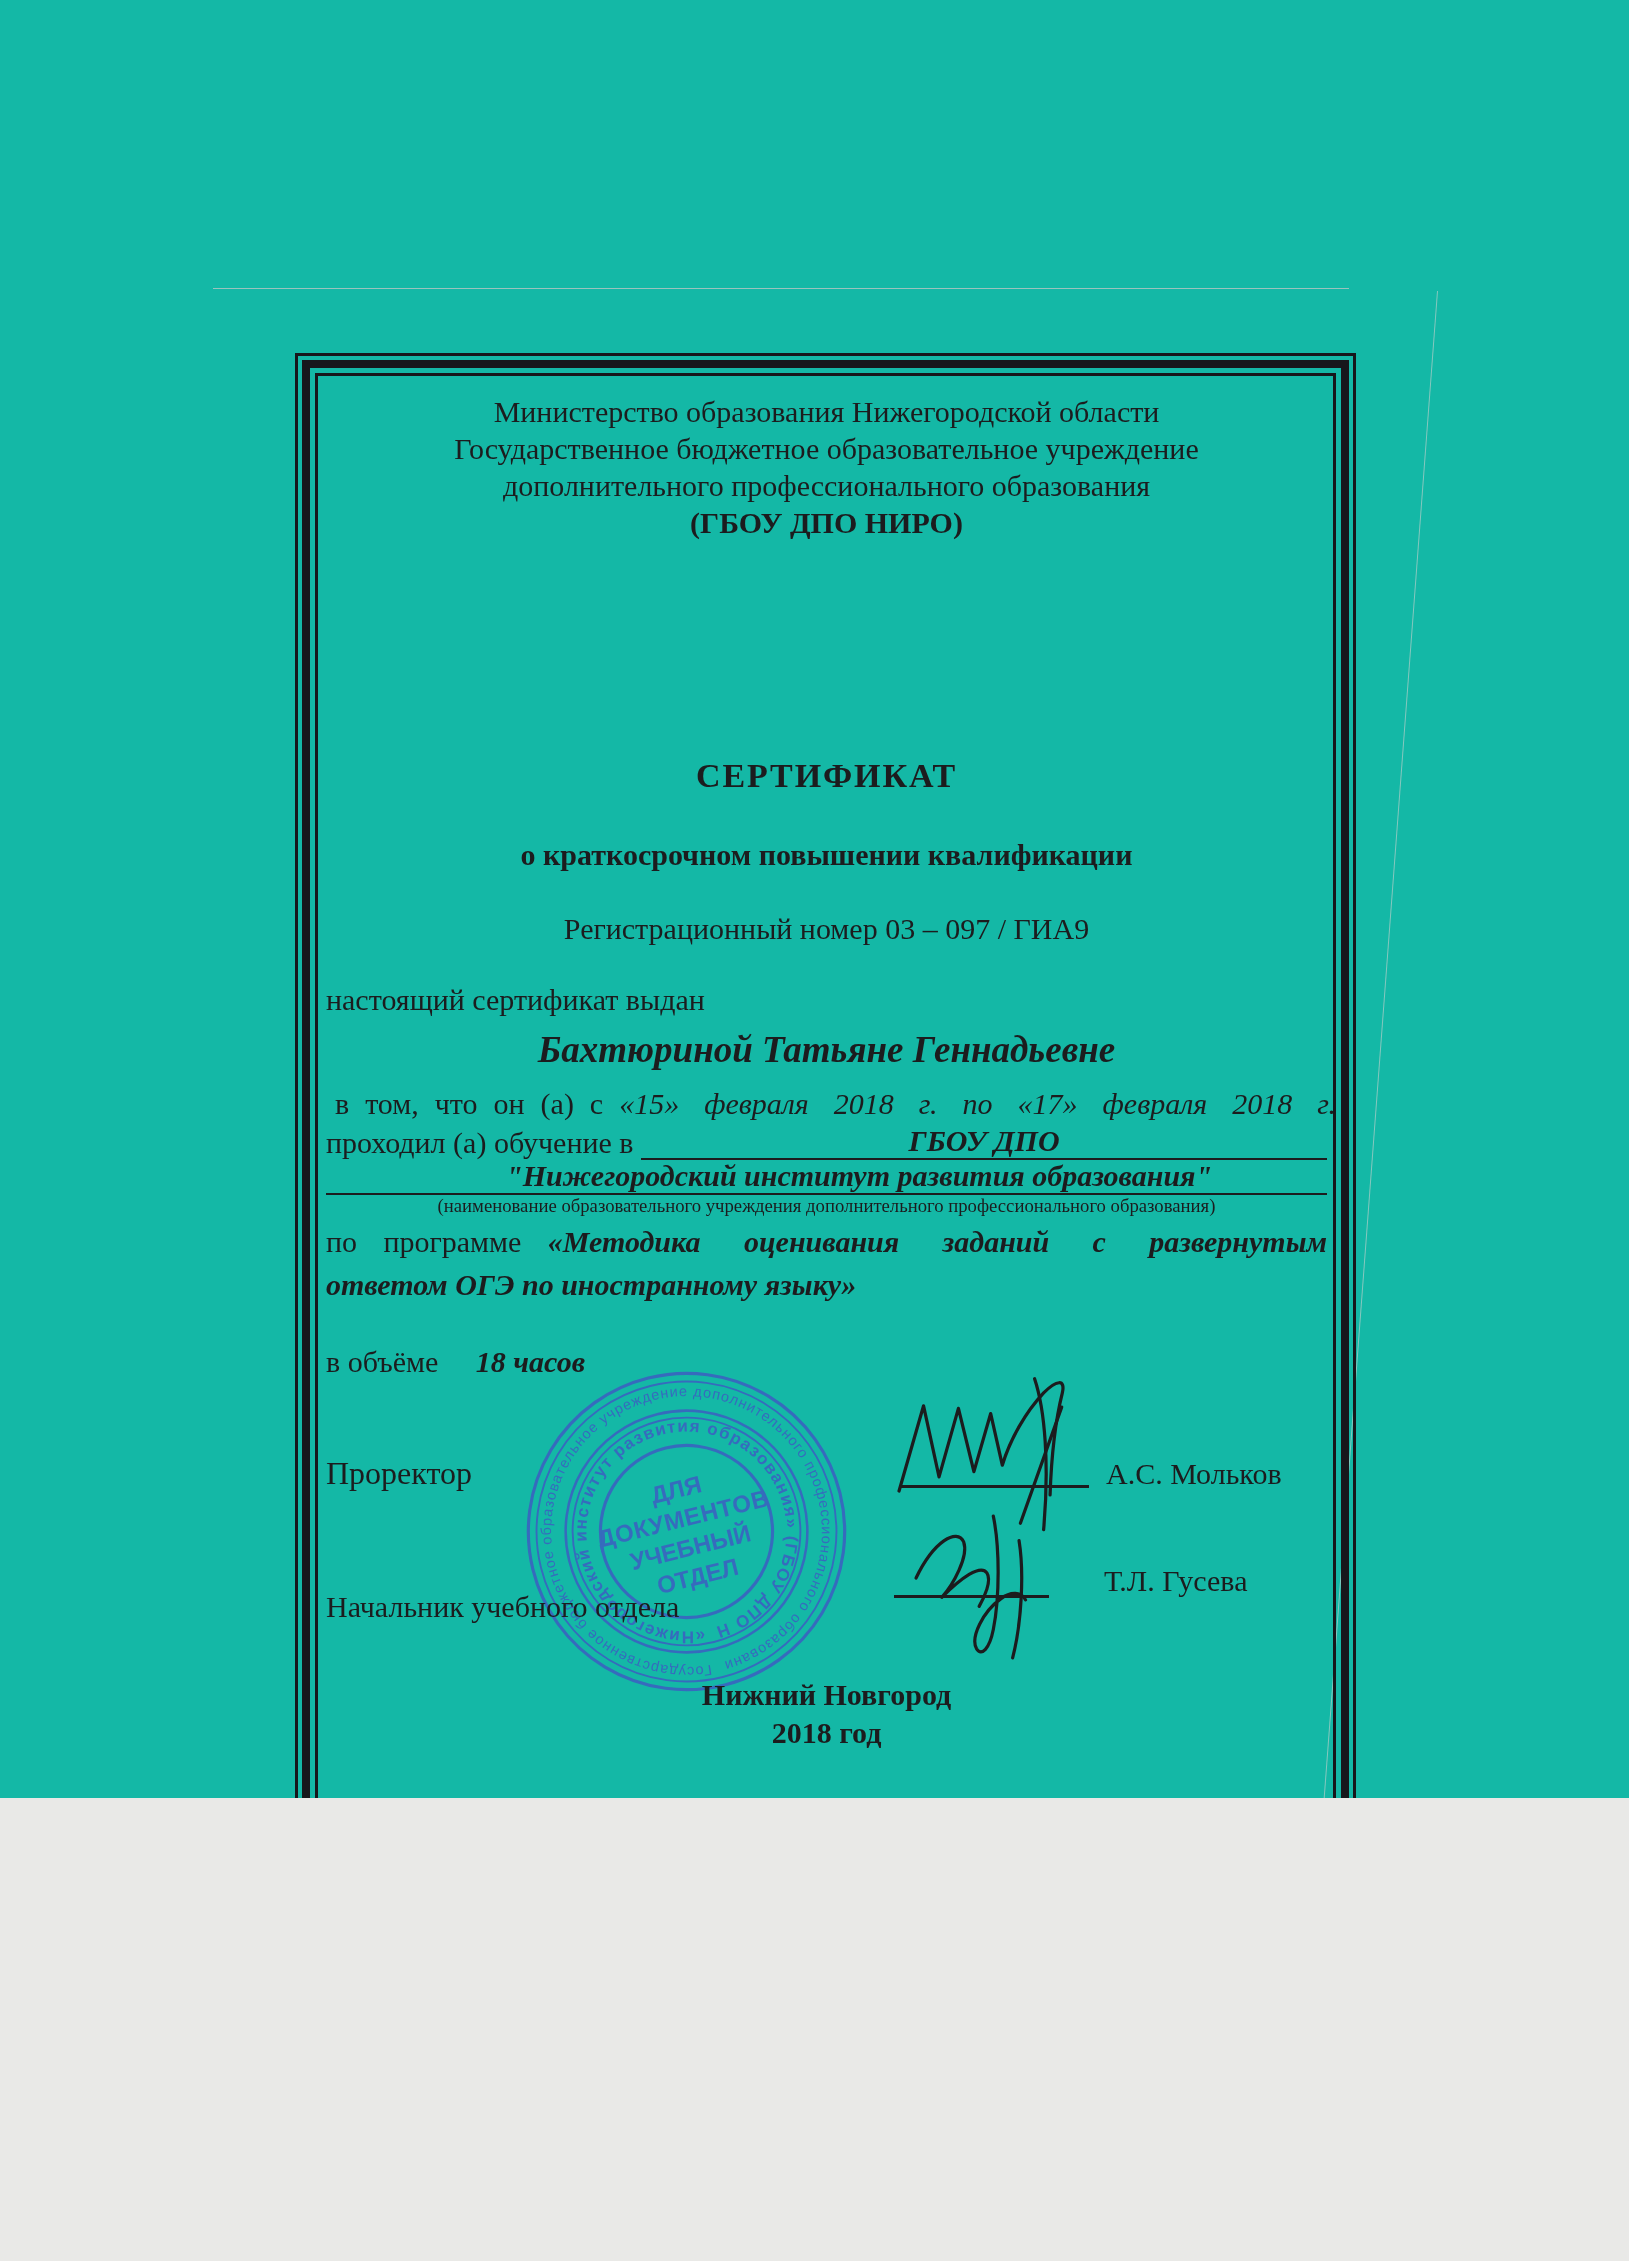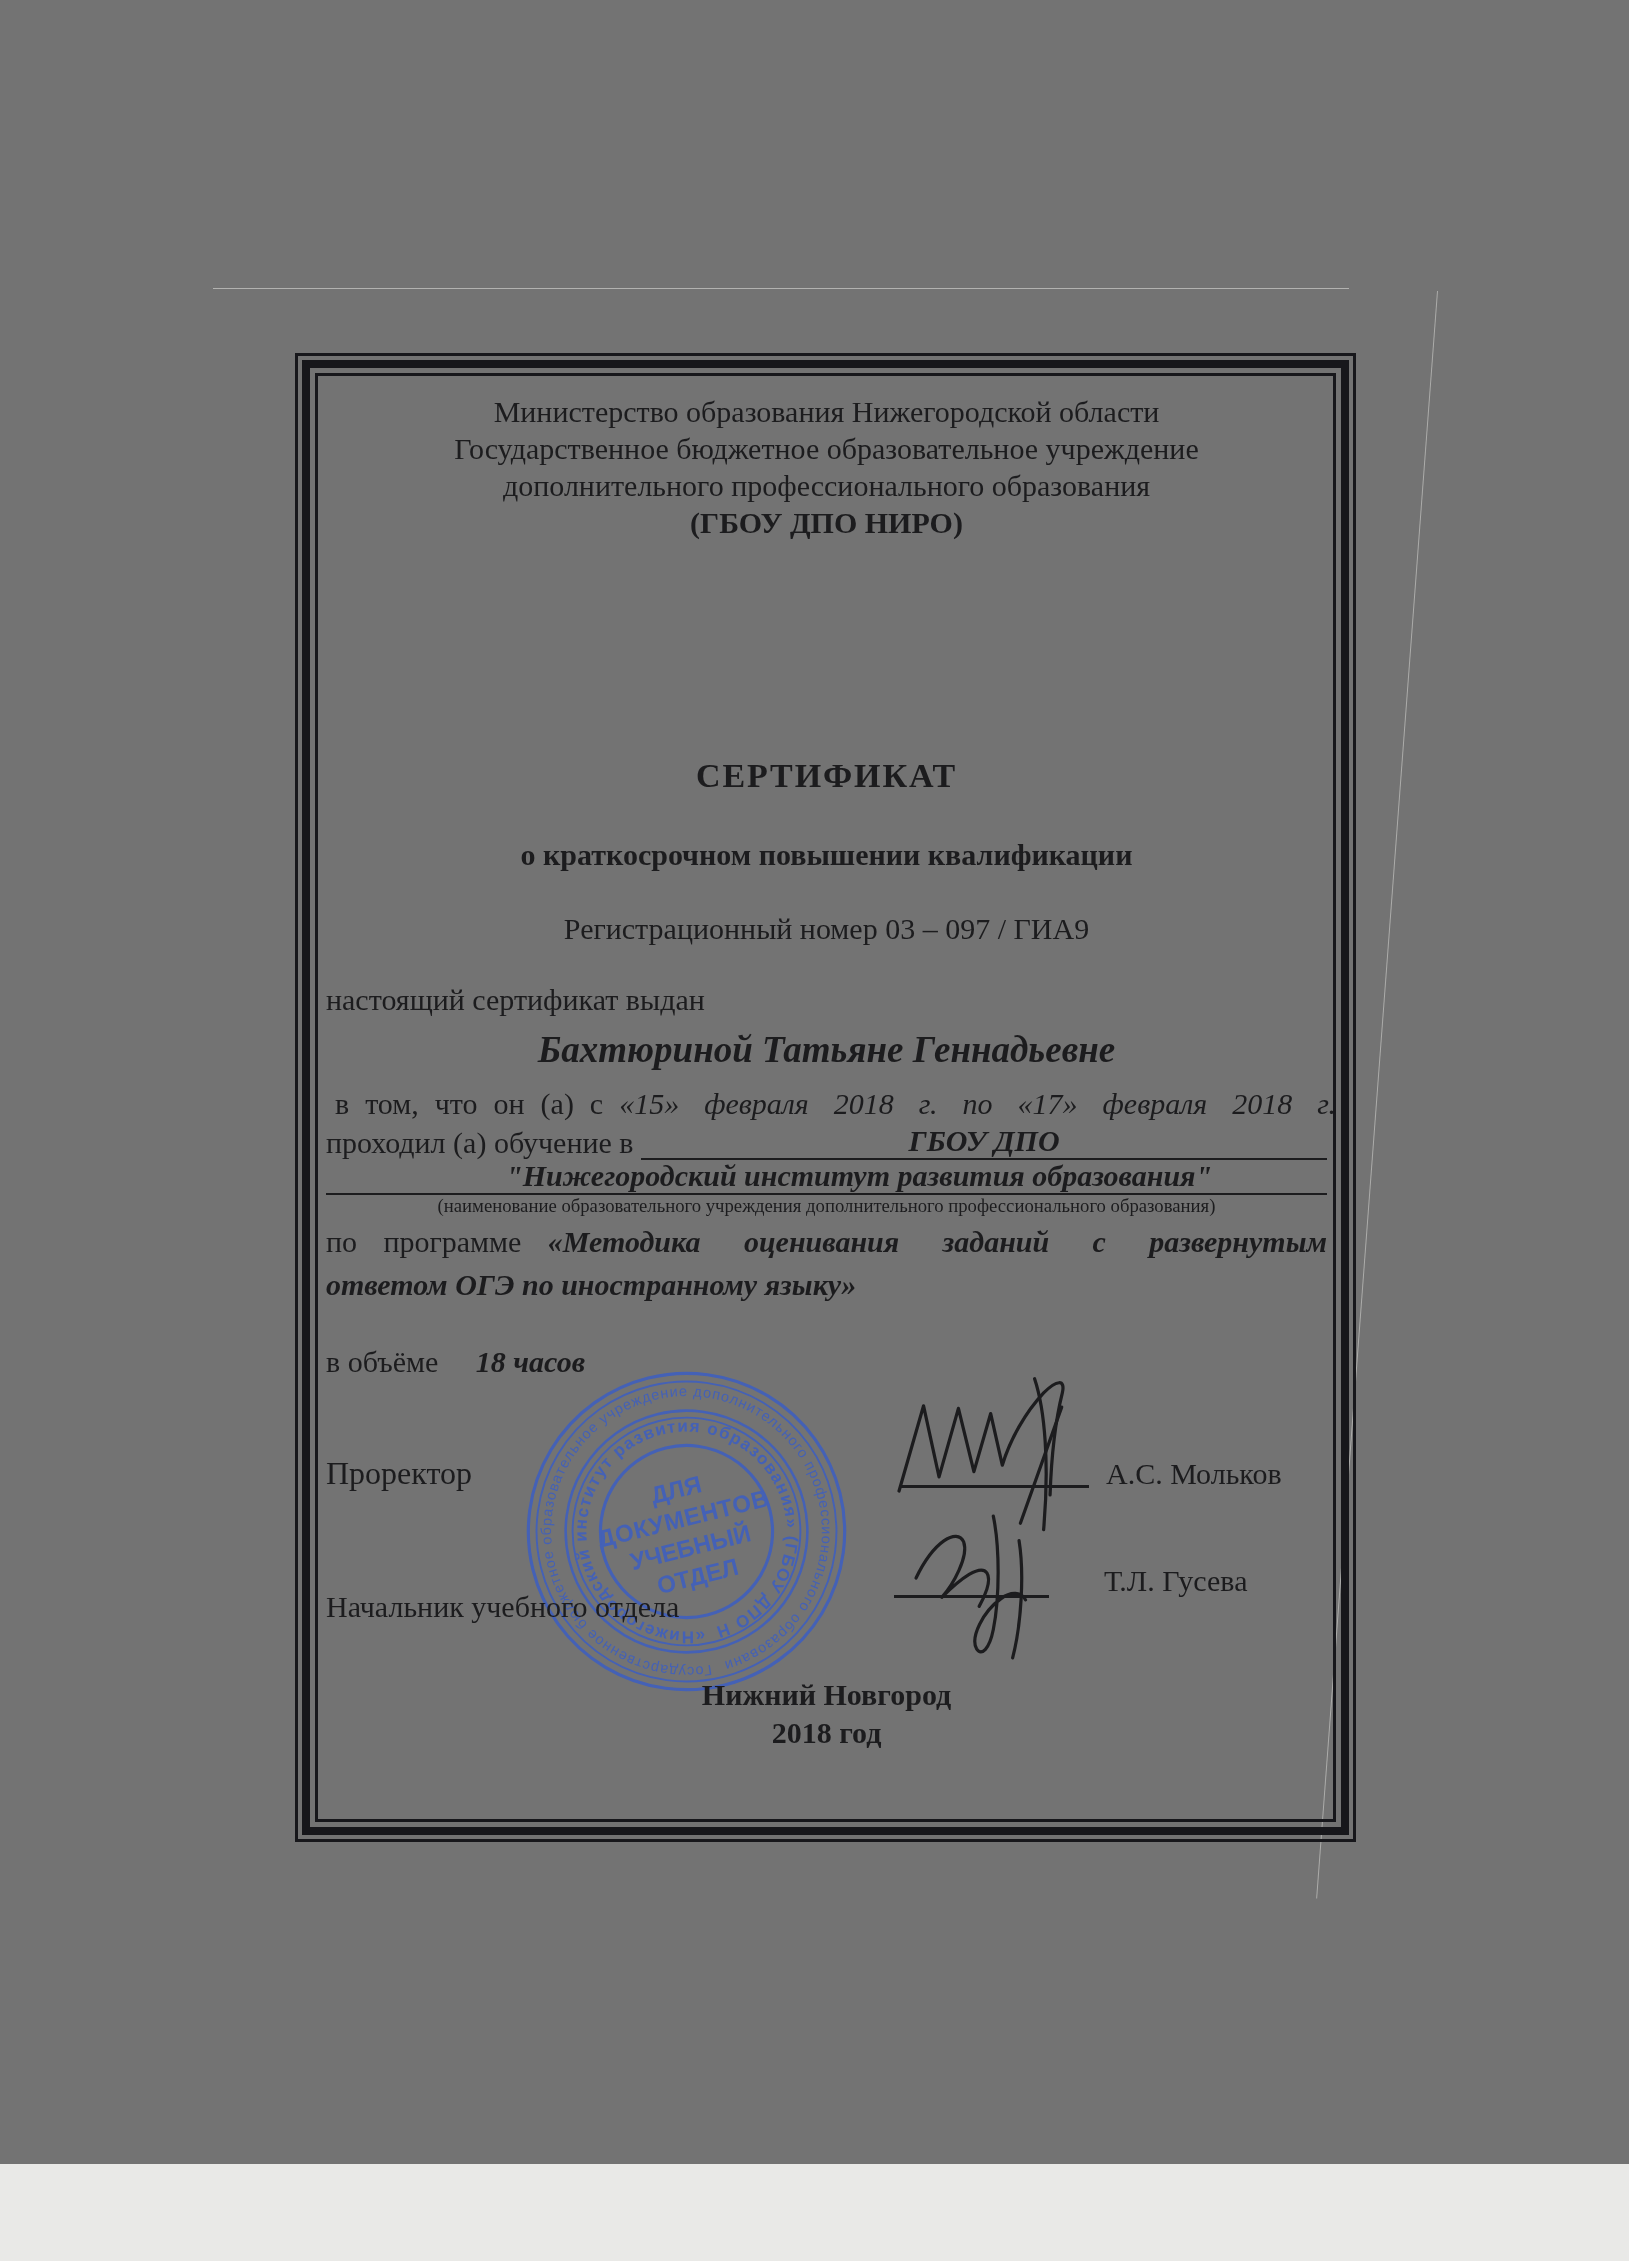--- a/index.html
+++ b/index.html
@@ -1,19 +1,19 @@
 <!DOCTYPE html>
 <html style="font-size:10.3px"><head>
 <meta charset="utf-8">
 <style>
   * { margin:0; padding:0; box-sizing:border-box; }
   html,body { background:#e9e9e7; }
   .page {
-    position:relative; width:1630px; height:2164px;
-    background:#737373; overflow:hidden;
+    position:relative; width:1630px; height:1798px;
+    background:#14b8a6; overflow:hidden;
     font-family:"Liberation Serif","DejaVu Serif",serif;
     color:#1c1c1e;
     padding-left:9px;
   }
   .scan-top-edge {
     position:absolute; left:213px; top:288px; width:1136px; height:1.3px;
     background:#c7c7c4; opacity:.75;
   }
   .scan-right-edge {
     position:absolute; left:1437px; top:291px; width:1.3px; height:1612px;

